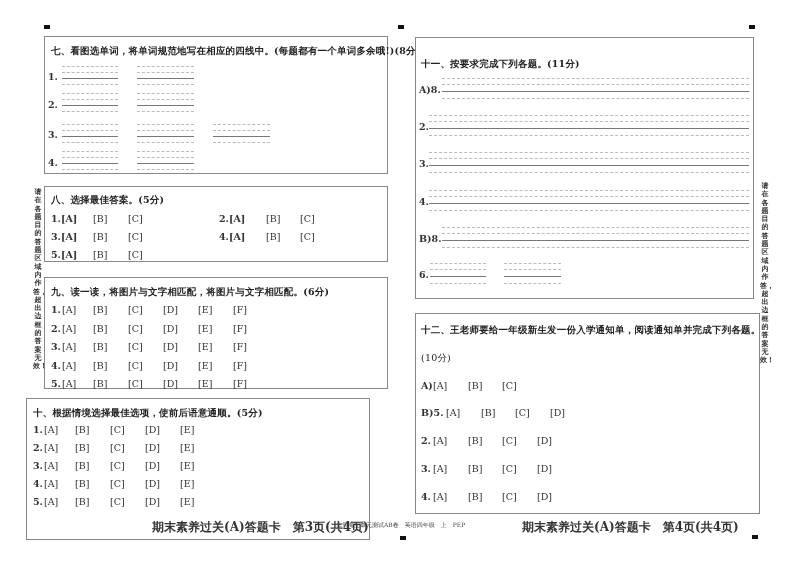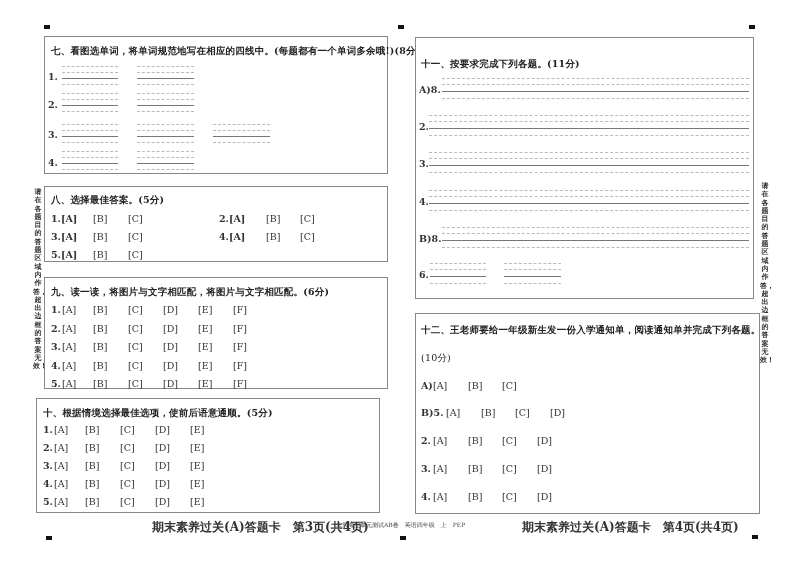--- a/index.html
+++ b/index.html
@@ -164,21 +164,21 @@
       <div class="num" style="left: 6px; top: 100px;">5.</div>
       <div class="opt" style="left: 17px; top: 100px;">[A]</div>
       <div class="opt" style="left: 48px; top: 100px;">[B]</div>
       <div class="opt" style="left: 83px; top: 100px;">[C]</div>
       <div class="opt" style="left: 118px; top: 100px;">[D]</div>
       <div class="opt" style="left: 153px; top: 100px;">[E]</div>
       <div class="opt" style="left: 188px; top: 100px;">[F]</div>
     </div>
 </div>
 
-<div class="box" style="left:36px;top:398px;width:344px;height:115px;">
+<div class="box" style="left:26px;top:398px;width:344px;height:142px;">
   <div class="title" style="left:6px;top:8px;">十、根据情境选择最佳选项，使前后语意通顺。(5分)</div>
   <div id="s10rows">
       <div class="num" style="left: 6px; top: 25px;">1.</div>
       <div class="opt" style="left: 17px; top: 25px;">[A]</div>
       <div class="opt" style="left: 48px; top: 25px;">[B]</div>
       <div class="opt" style="left: 83px; top: 25px;">[C]</div>
       <div class="opt" style="left: 118px; top: 25px;">[D]</div>
       <div class="opt" style="left: 153px; top: 25px;">[E]</div>
       <div class="num" style="left: 6px; top: 43px;">2.</div>
       <div class="opt" style="left: 17px; top: 43px;">[A]</div>

